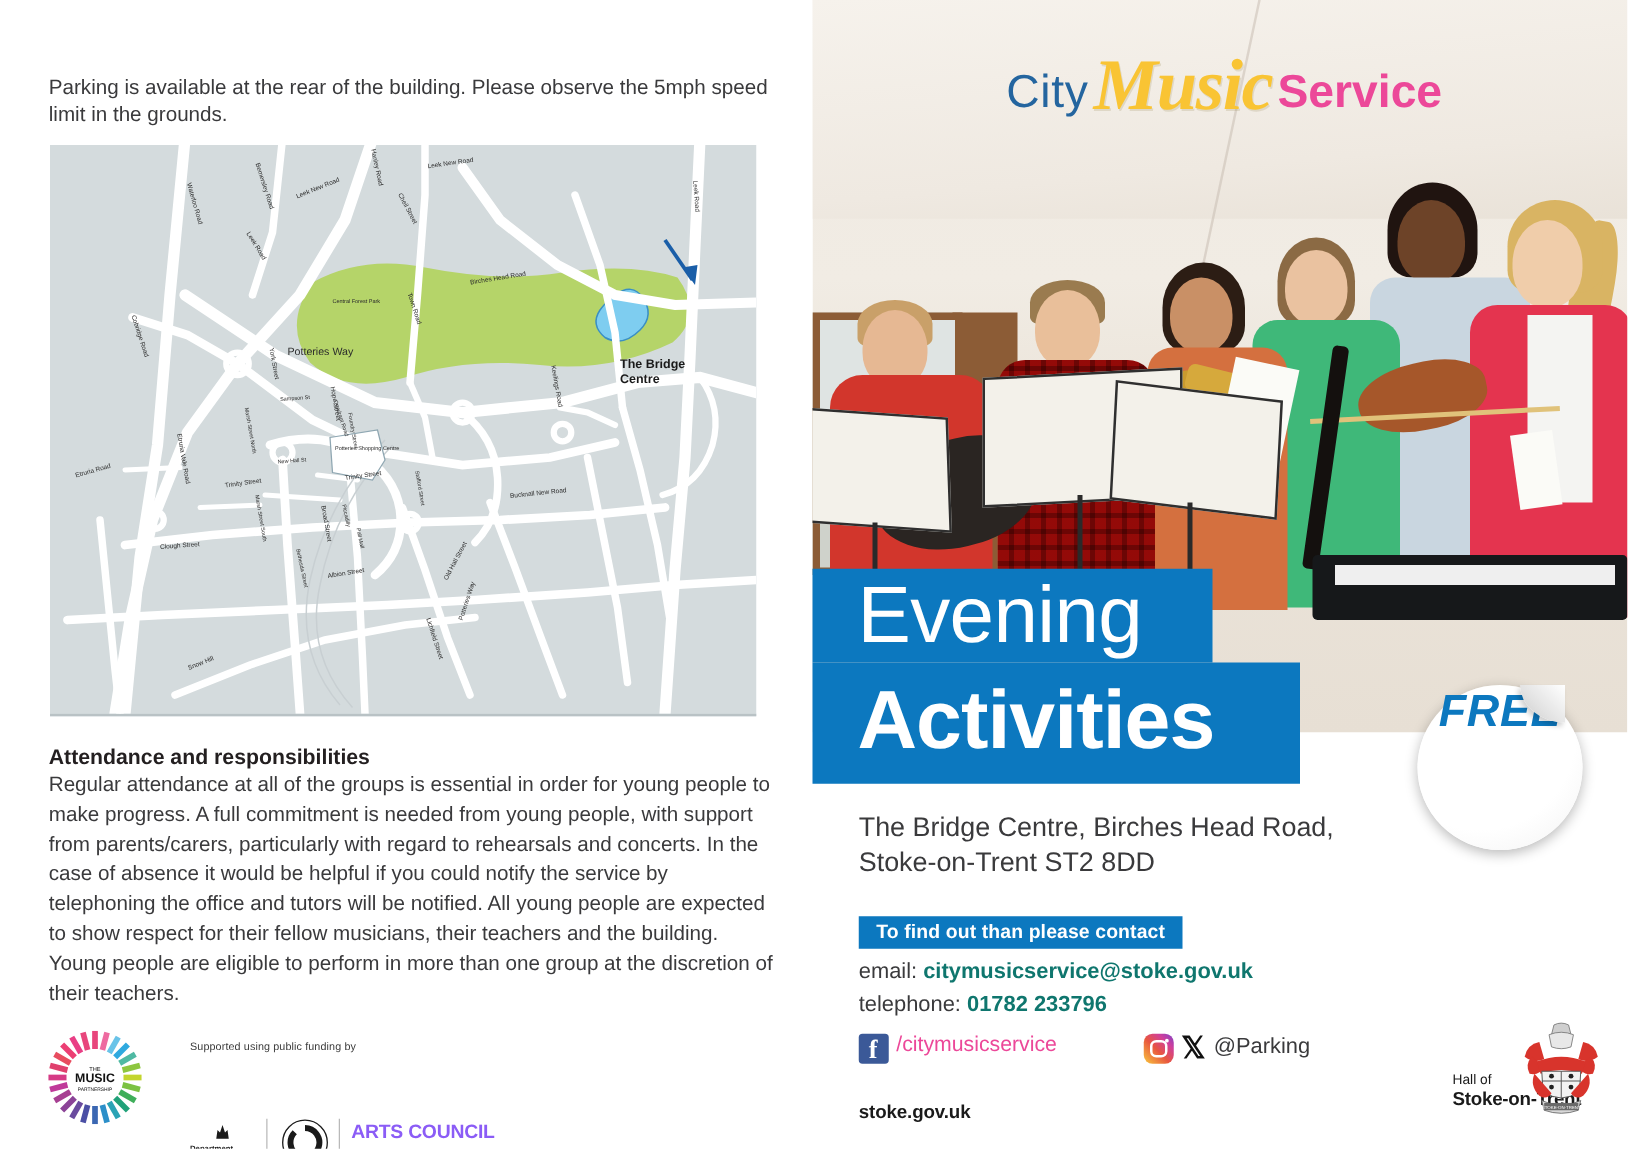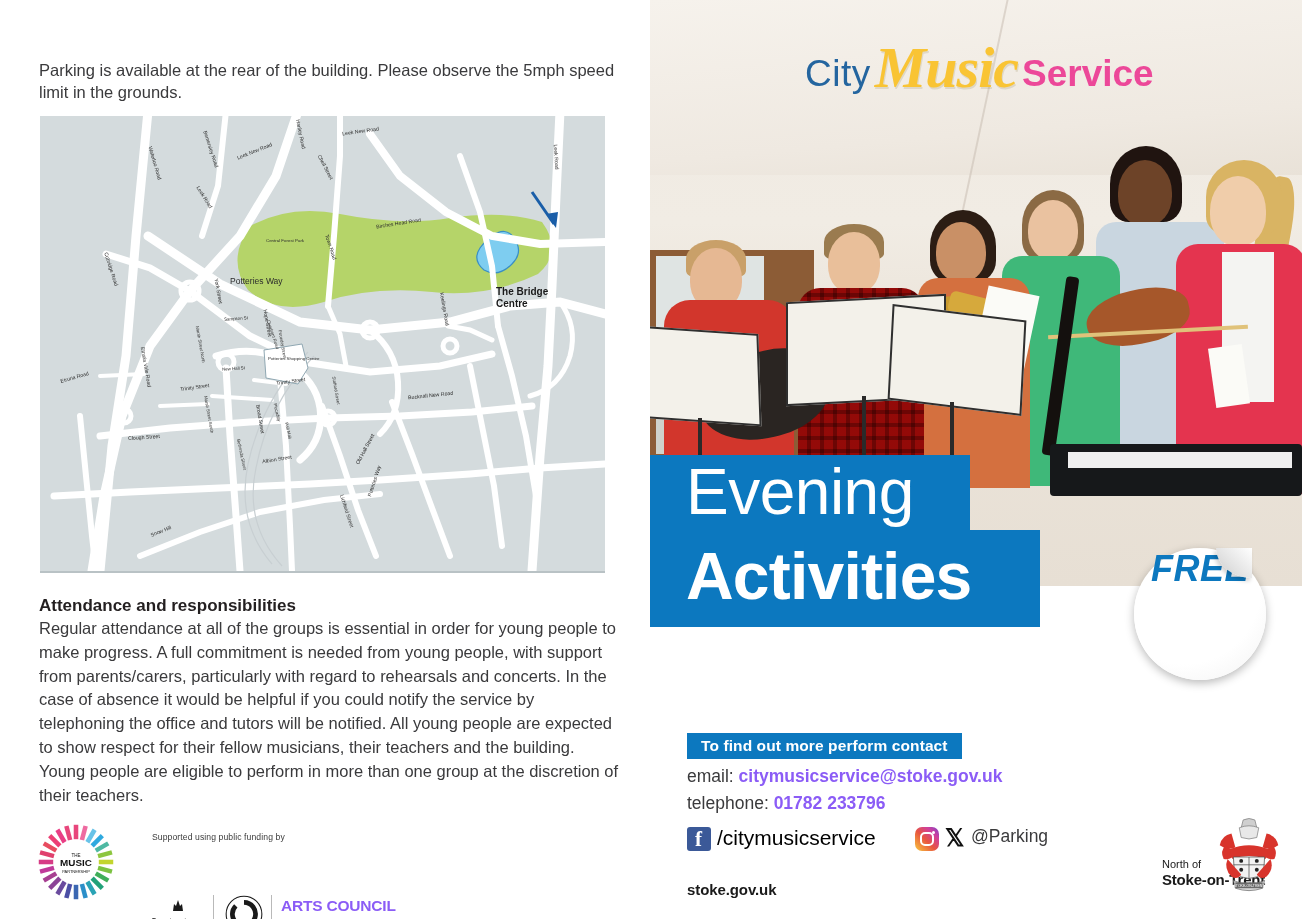--- a/index.html
+++ b/index.html
@@ -182,26 +182,26 @@
   .contact-bar{
     position:absolute;left:37px;top:733px;height:26px;background:#0c78bf;
     padding:0 14px;display:flex;align-items:center;
   }
   .contact-bar span{font-size:15.5px;font-weight:bold;color:#fff;letter-spacing:.1px;}
   .email-line,.tel-line{
     position:absolute;left:37px;font-size:17.5px;color:#3a3a3c;font-weight:300;white-space:nowrap;
   }
   .email-line{top:766px;}
   .tel-line{top:793px;}
-  .email-line b,.tel-line b{color:#8b5cf6;font-weight:bold;}
+  .email-line b,.tel-line b{color:#0f766e;font-weight:bold;}
 
   
   .fb-icon{position:absolute;left:687px;top:827px;width:24px;height:24px;background:#3b5998;border-radius:3px;}
   .fb-icon::after{content:"f";position:absolute;left:8px;top:0px;color:#fff;font-size:21px;font-weight:bold;font-family:"Liberation Serif",serif;}
-  .fb-text{position:absolute;left:717px;top:826px;font-size:21px;color:#000000;font-weight:300;}
+  .fb-text{position:absolute;left:717px;top:826px;font-size:17px;color:#ec4899;font-weight:300;}
   .ig-icon{position:absolute;left:915px;top:827px;width:24px;height:24px;border-radius:7px;
      background:linear-gradient(45deg,#f9c83c 0%,#e8563f 45%,#cf3f9c 75%,#7a42c9 100%);}
   .ig-in{position:absolute;left:5px;top:5px;width:14px;height:14px;border:2px solid #fff;border-radius:5px;box-sizing:border-box;}
   .ig-dot{position:absolute;left:17px;top:4px;width:3px;height:3px;background:#fff;border-radius:50%;}
   .x-icon{position:absolute;left:945px;top:824px;font-size:24px;color:#111;font-weight:bold;font-family:"Liberation Sans",sans-serif;}
   .x-text{position:absolute;left:971px;top:826px;font-size:17.5px;color:#3a3a3c;font-weight:300;}
   .stokegov{position:absolute;left:687px;top:881px;font-size:15px;font-weight:bold;color:#1a1a1a;letter-spacing:-.1px;}
 
   
   .crest-wrap{position:absolute;left:1162px;top:816px;width:132px;height:92px;}
@@ -452,23 +452,27 @@
     </div>
     <div class="blk-activities">
       <span>Activities</span>
     </div>
 
     <div class="free">
       <span>FREE</span>
     </div>
     <div class="free-curl"></div>
 
+    <div class="addr">
+      <div>The Bridge Centre, Birches Head Road,</div>
+      <div>Stoke-on-Trent ST2 8DD</div>
+    </div>
 
     <div class="contact-bar">
-      <span>To find out more perform contact</span>
+      <span>To find out than please contact</span>
     </div>
 
     <div class="email-line">
       <span>email:</span>
       <b>citymusicservice@stoke.gov.uk</b>
     </div>
     <div class="tel-line">
       <span>telephone:</span>
       <b>01782 233796</b>
     </div>
@@ -478,21 +482,21 @@
   <div class="fb-text">/citymusicservice</div>
   <div class="ig-icon">
     <div class="ig-in"></div>
       <div class="ig-dot"></div>
   </div>
   <div class="x-icon">𝕏</div>
   <div class="x-text">@Parking</div>
   <div class="stokegov">stoke.gov.uk</div>
 
   <div class="crest-wrap">
-    <div class="crest-city">North of</div>
+    <div class="crest-city">Hall of</div>
     <div class="crest-name">Stoke-on-Trent</div>
     <svg class="crest-img" viewBox="0 0 80 84">
       <path d="M34 4 q6 -3 12 0 l2 8 q-7 3 -16 0 z" fill="#cfcfcf" stroke="#777" stroke-width=".7"></path>
       <path d="M30 12 q10 -4 20 0 l-2 10 q-8 3 -16 0 z" fill="#e8e8e8" stroke="#777" stroke-width=".7"></path>
       <path d="M22 18 q-10 2 -12 12 q8 6 16 2 z" fill="#d8342c"></path>
       <path d="M58 18 q10 2 12 12 q-8 6 -16 2 z" fill="#d8342c"></path>
       <path d="M16 30 q-6 6 -2 14 q8 2 12 -6 z" fill="#d8342c"></path>
       <path d="M64 30 q6 6 2 14 q-8 2 -12 -6 z" fill="#d8342c"></path>
       <path d="M20 34 q20 -8 40 0 l-3 10 q-17 -6 -34 0 z" fill="#d8342c"></path>
       <path d="M24 42 L56 42 L55 58 q-15 12 -30 0 z" fill="#f2f2f2" stroke="#555" stroke-width=".8"></path>

